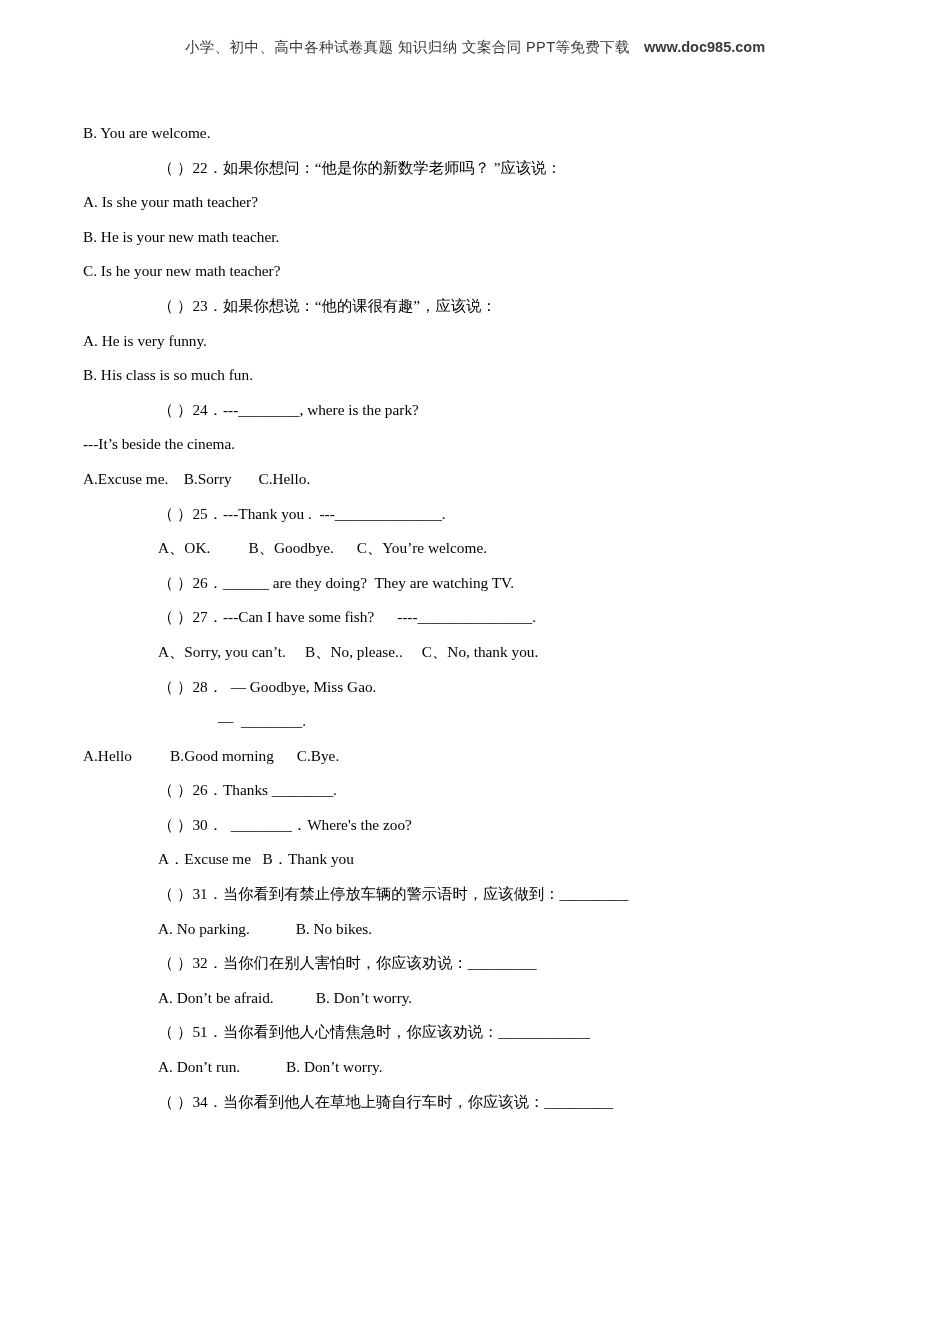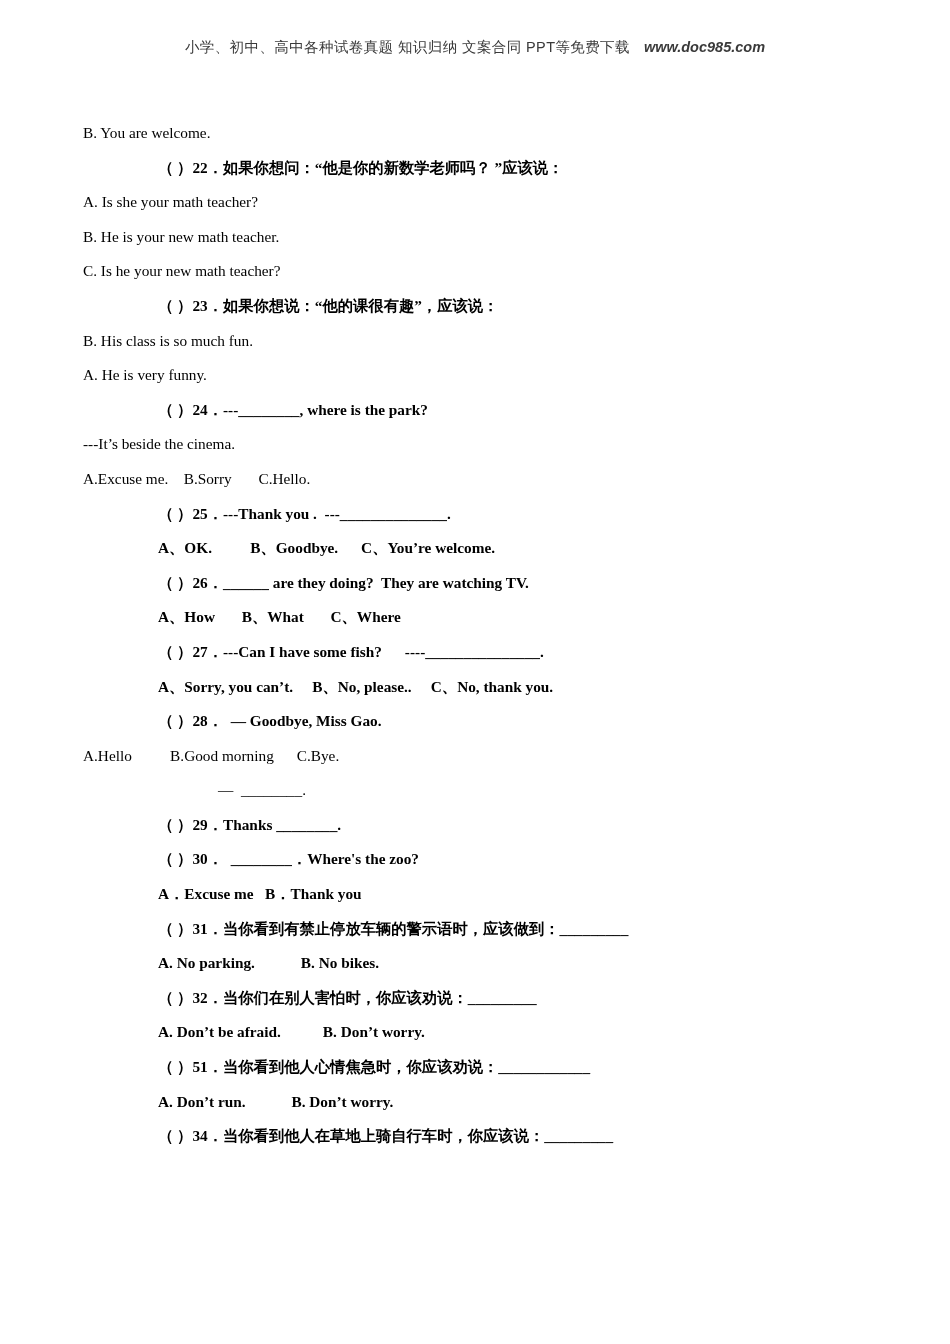--- a/index.html
+++ b/index.html
@@ -30,68 +30,66 @@
     font-family: "Liberation Sans", sans-serif;
     font-size: 14.5px;
     color: #3a3a3a;
     letter-spacing: 0.4px;
     white-space: nowrap;
   }
   .watermark .site {
     font-weight: bold;
     margin-left: 14px;
     letter-spacing: 0;
-    font-style: italic;
   }
   .content {
     position: absolute;
     top: 116px;
     left: 0;
     width: 950px;
   }
   .line {
     font-size: 15.3px;
     line-height: 34.6px;
     white-space: pre-wrap;
   }
-  .ind0 { padding-left: 158px; font-weight: bold; }
+  .ind0 { padding-left: 158px; }
   .ind1 { padding-left: 83px; }
   .ind2 { padding-left: 218px; }
 </style>
 </head>
 <body>
 
 <div class="page">
 
   <div class="watermark">
     <span>小学、初中、高中各种试卷真题 知识归纳 文案合同 PPT等免费下载</span><span class="site">www.doc985.com</span>
   </div>
 
   <div class="content">
     <div class="line ind1">B. You are welcome.</div>
     <div class="line ind0">（ ）22．如果你想问：“他是你的新数学老师吗？ ”应该说：</div>
     <div class="line ind1">A. Is she your math teacher?</div>
     <div class="line ind1">B. He is your new math teacher.</div>
     <div class="line ind1">C. Is he your new math teacher?</div>
     <div class="line ind0">（ ）23．如果你想说：“他的课很有趣”，应该说：</div>
+    <div class="line ind1">A. He is very funny.</div>
     <div class="line ind1">B. His class is so much fun.</div>
-    <div class="line ind1">A. He is very funny.</div>
     <div class="line ind0">（ ）24．---________, where is the park?</div>
     <div class="line ind1">---It’s beside the cinema.</div>
     <div class="line ind1">A.Excuse me.    B.Sorry       C.Hello.</div>
     <div class="line ind0">（ ）25．---Thank you .  ---______________.</div>
     <div class="line ind0">A、OK.          B、Goodbye.      C、You’re welcome.</div>
     <div class="line ind0">（ ）26．______ are they doing?  They are watching TV.</div>
-    <div class="line ind0">A、How       B、What       C、Where</div>
     <div class="line ind0">（ ）27．---Can I have some fish?      ----_______________.</div>
     <div class="line ind0">A、Sorry, you can’t.     B、No, please..     C、No, thank you.</div>
     <div class="line ind0">（ ）28．  — Goodbye, Miss Gao.</div>
+    <div class="line ind2">—  ________.</div>
     <div class="line ind1">A.Hello          B.Good morning      C.Bye.</div>
-    <div class="line ind2">—  ________.</div>
-    <div class="line ind0">（ ）29．Thanks ________.</div>
+    <div class="line ind0">（ ）26．Thanks ________.</div>
     <div class="line ind0">（ ）30．  ________．Where's the zoo?</div>
     <div class="line ind0">A．Excuse me   B．Thank you</div>
     <div class="line ind0">（ ）31．当你看到有禁止停放车辆的警示语时，应该做到：_________</div>
     <div class="line ind0">A. No parking.            B. No bikes.</div>
     <div class="line ind0">（ ）32．当你们在别人害怕时，你应该劝说：_________</div>
     <div class="line ind0">A. Don’t be afraid.           B. Don’t worry.</div>
     <div class="line ind0">（ ）51．当你看到他人心情焦急时，你应该劝说：____________</div>
     <div class="line ind0">A. Don’t run.            B. Don’t worry.</div>
     <div class="line ind0">（ ）34．当你看到他人在草地上骑自行车时，你应该说：_________</div>
   </div>

